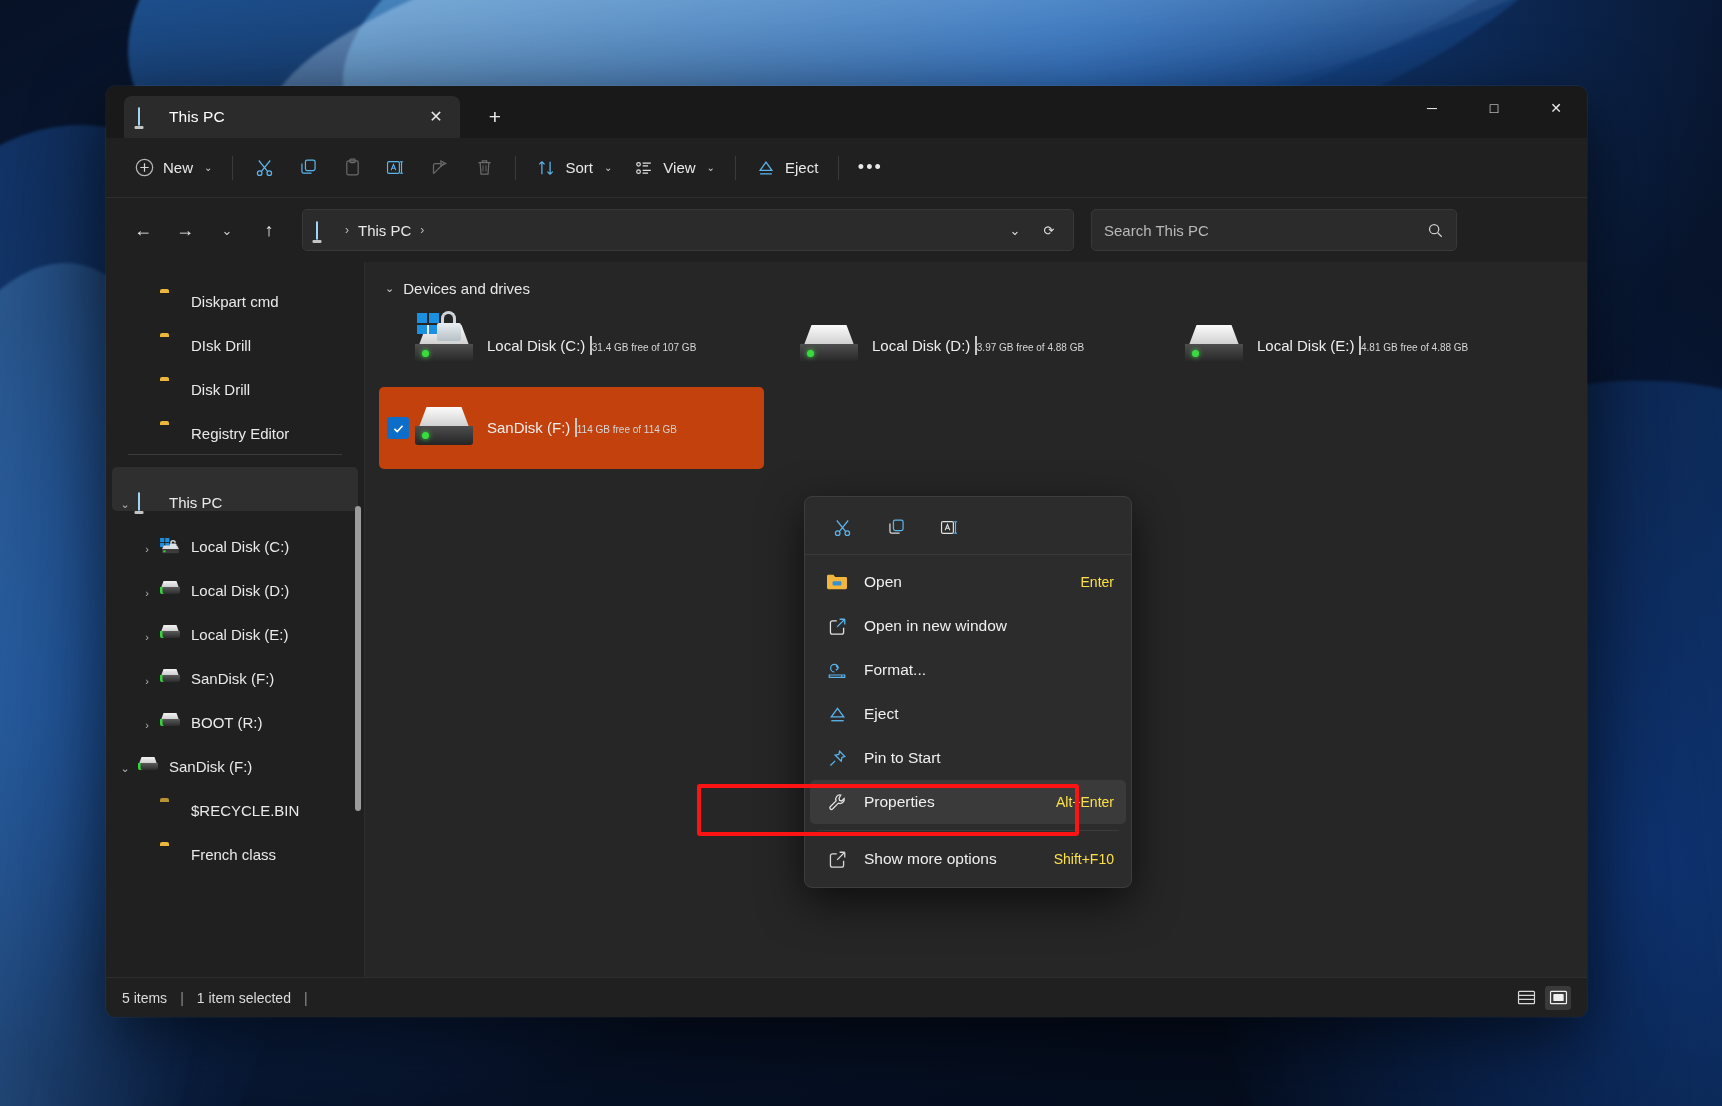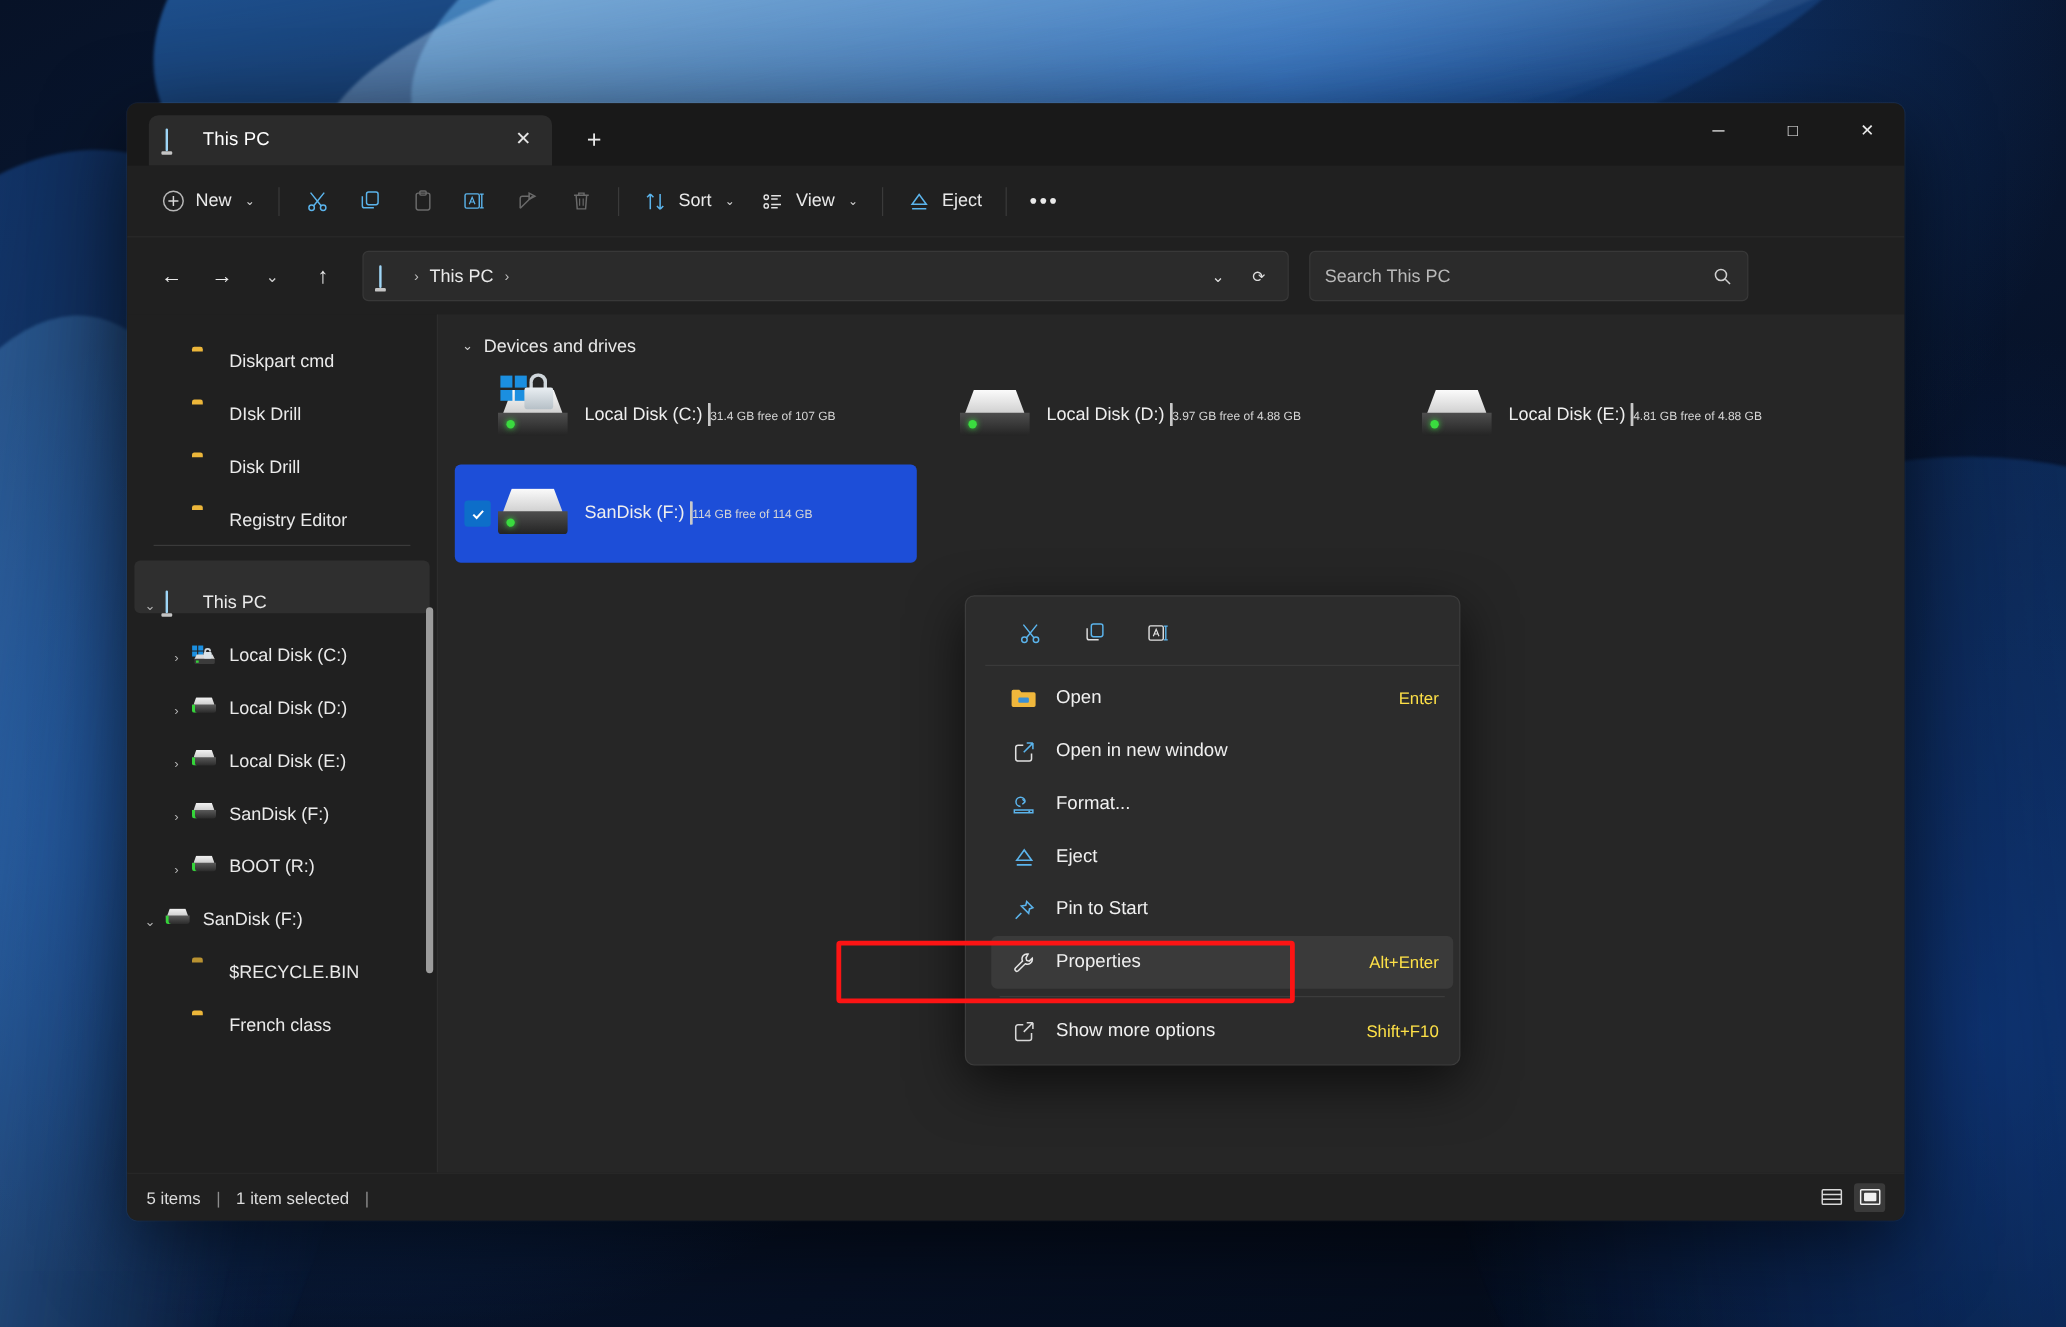--- a/index.html
+++ b/index.html
@@ -200,21 +200,21 @@
   #drive-grid {
     display:flex; flex-wrap:wrap; padding: 2px 0 0 14px;
   }
   .drive-tile {
     width: 385px; height: 82px;
     display:flex; align-items:center;
     padding: 6px 8px 6px 8px;
     border-radius: 5px;
     position: relative;
   }
-  .drive-tile.selected { background:#1d4ed8;align-items:center; }
+  .drive-tile.selected { background:#c2410c;align-items:center; }
   .chk {
     width: 22px; height:22px; border-radius:3px;
     background:#0d6ec9; flex:0 0 22px;
     display:flex;align-items:center;justify-content:center;
     color:#fff; font-size:13px; margin-right: 6px;
   }
   .chk-space { width:22px; flex:0 0 22px; margin-right:6px; }
   .drive-ico { width:64px; flex:0 0 64px; height:58px; position:relative; margin-right: 8px;}
   .drive-info { flex:1 1 auto; min-width:0; }
   .drive-name { color:#eeeeee; font-size:15px; margin-bottom:5px; white-space:nowrap;}
@@ -235,26 +235,26 @@
   }
   .st-sep { color:#8d8d8d; }
   .view-toggles { margin-left:auto; display:flex; gap:6px; align-items:center; }
   .vt { width:26px; height:24px; border-radius:3px; display:flex;align-items:center;justify-content:center;}
   .vt.active { background:#3a3a3a; }
 
   
   #ctxmenu {
     position:absolute;
     left: 698px; top: 410px;
-    width: 413px;
+    width: 328px;
     background:#2c2c2c;
     border: 1px solid #3d3d3d;
     border-radius: 8px;
     box-shadow: 0 14px 44px rgba(0,0,0,.65);
-    padding: 5px 0 6px 16px;
+    padding: 5px 0 6px 0;
     z-index: 50;
   }
   #ctx-quickrow {
     display:flex; align-items:center;
     padding: 6px 14px 8px 18px; gap: 16px;
     border-bottom: 1px solid #3a3a3a;
     margin-bottom: 5px;
   }
   .q-btn { width:38px;height:38px;border-radius:5px;display:flex;align-items:center;justify-content:center;}
   .ctx-item {

